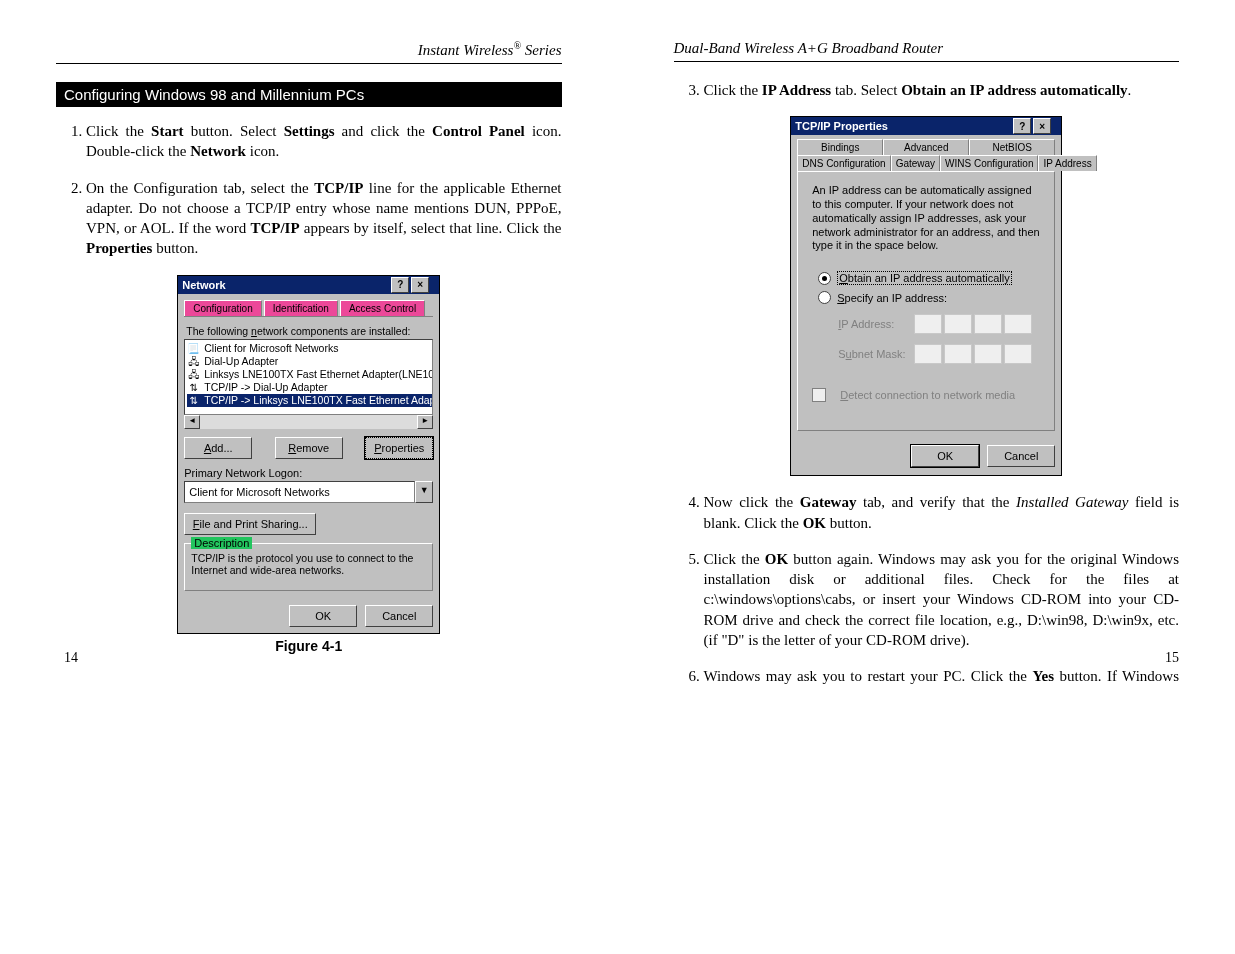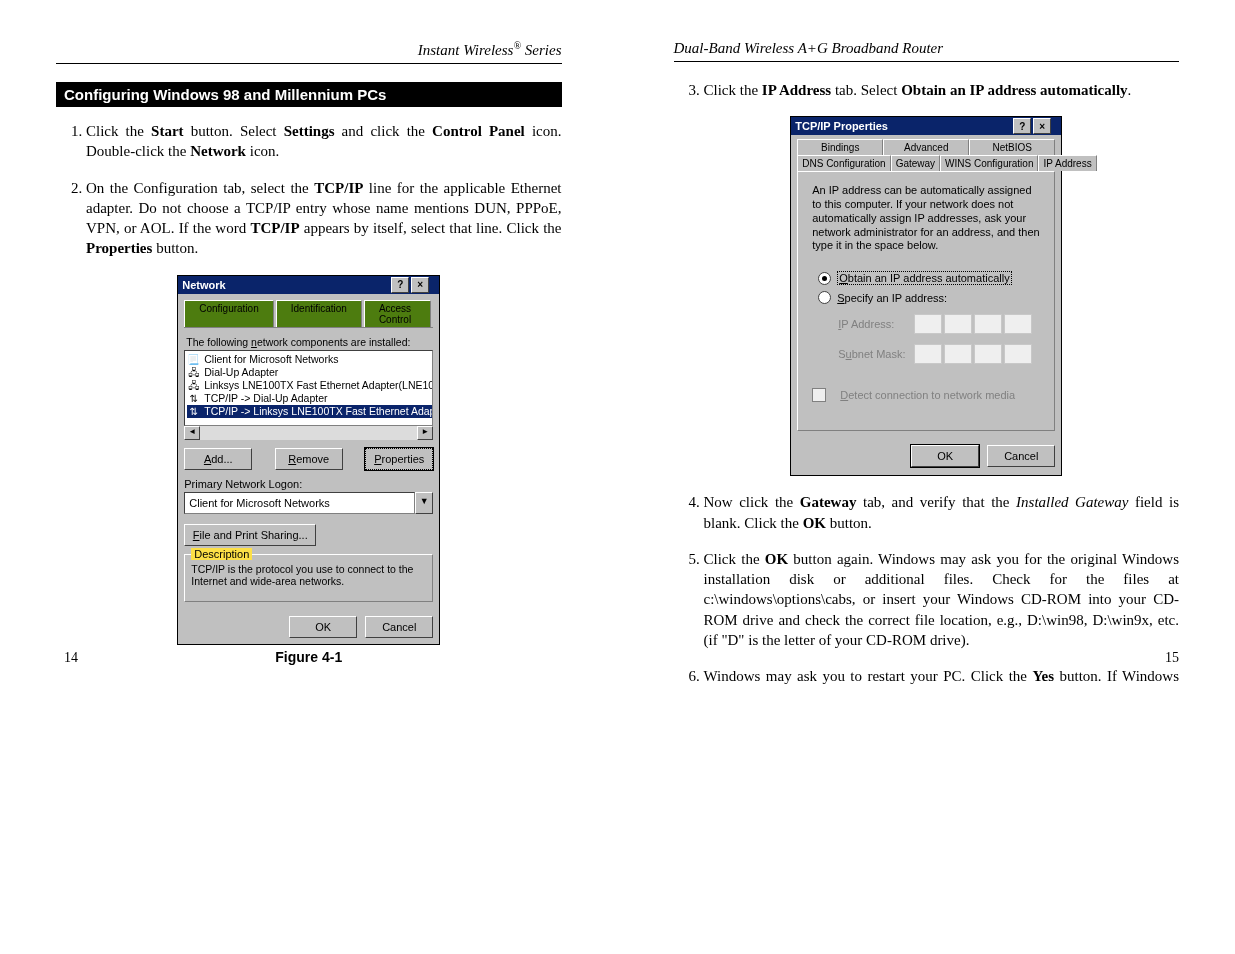--- a/index.html
+++ b/index.html
@@ -2,54 +2,54 @@
 <html><head>
 <meta charset="utf-8">
 <style>
   html, body { margin:0; padding:0; background:#fff; font-family:"Times New Roman", Times, serif; color:#000; }
   .page { width:1235px; height:684px; position:relative; display:flex; }
   .col { width:50%; box-sizing:border-box; padding:40px 56px 20px 56px; position:relative; }
   .running-head { font-style:italic; font-family:"Times New Roman", serif; font-size:15px; border-bottom:1px solid #000; padding-bottom:4px; margin-bottom:18px; }
   .rh-left { text-align:right; }
   .rh-right { text-align:left; }
   .reg { font-size:10px; vertical-align:super; }
-  .section-bar { background:#000; color:#fff; padding:4px 8px; font-family:Arial, Helvetica, sans-serif; font-weight:bold; font-size:15px; margin-bottom:14px; }
+  .section-bar { background:#000; color:#fff; padding:4px 8px; font-family:Arial, Helvetica, sans-serif; font-weight:normal; font-size:15px; margin-bottom:14px; }
   ol.steps { margin:0; padding-left:30px; font-size:15px; line-height:1.35; }
   ol.steps li { margin-bottom:16px; text-align:justify; }
   .fig-caption { text-align:center; font-family:Arial, Helvetica, sans-serif; font-weight:bold; font-size:14px; margin-top:4px; }
   .page-num { position:absolute; bottom:18px; font-size:14px; }
   .pn-left { left:56px;margin-left:8px; }
   .pn-right { right:56px; }
   .goto { text-align:center; font-weight:bold; font-size:15px; margin-top:26px; line-height:1.4; }
 
   
   .dlg { box-sizing:border-box; border:1px solid #000; background:#c0c0c0; font-family:Tahoma, "MS Sans Serif", Arial, sans-serif; font-size:11px; margin:10px auto 2px auto; }
   .dlg1 { width:263px; }
   .titlebar { background:#0a246a; color:#fff; display:flex; align-items:center; height:18px; padding:0 10px 0 4px; font-weight:bold; }
   .titlebar .spacer { flex:1; }
   .tbtn { width:16px; height:14px; background:#c0c0c0; border:1px solid #fff; border-right-color:#404040; border-bottom-color:#404040; color:#000; display:flex; align-items:center; justify-content:center; font-size:10px; font-weight:bold; margin-left:2px; cursor:default; }
   .body1 { padding:6px; }
   .tabs1 { display:flex; border-bottom:1px solid #808080; }
-  .tab1 { padding:2px 14px; border:1px solid #808080; border-bottom:none; background:#4d7c0f; border-top-color:#fff; border-left-color:#fff; margin-right:2px; font-size:10px; }
+  .tab1 { padding:2px 8px; border:1px solid #808080; border-bottom:none; background:#ec4899; border-top-color:#fff; border-left-color:#fff; margin-right:2px; font-size:10px; }
   .listlabel { margin:8px 0 2px 2px; font-size:10.5px; }
   .listbox { background:#fff; border:1px solid #808080; border-top-color:#404040; border-left-color:#404040; height:74px; overflow:hidden; position:relative; display:flex; }
   .listitems { flex:1; padding:2px 2px; }
   .listitems div { white-space:nowrap; font-size:10.5px; line-height:13px; display:flex; align-items:center; gap:4px; }
   .sel { background:#0a246a; color:#fff; }
   .hscroll { height:14px; background:#dcdcdc; display:flex; justify-content:space-between; }
   .hsbtn { width:14px; border:1px solid #fff; border-right-color:#404040; border-bottom-color:#404040; background:#c0c0c0; font-size:8px; text-align:center; line-height:10px; }
   .btnrow { display:flex; justify-content:space-between; margin:8px 0; }
   .winbtn { min-width:66px; height:20px; border:1px solid #fff; border-right-color:#404040; border-bottom-color:#404040; background:#c0c0c0; display:flex; align-items:center; justify-content:center; font-size:11px; cursor:default; }
   .focusbtn { border:1px dotted #000; outline:1px solid #000; }
   .lbl { font-size:11px; margin:2px 0; }
   .combo { display:flex; }
   .combo .fld { flex:1; background:#fff; border:1px solid #808080; border-top-color:#404040; border-left-color:#404040; height:18px; padding:1px 4px; font-size:11px; display:flex; align-items:center; }
   .combo .drop { width:16px; height:20px; border:1px solid #fff; border-right-color:#404040; border-bottom-color:#404040; background:#c0c0c0; text-align:center; font-size:9px; line-height:16px; }
   .fieldset { border:1px solid #808080; border-top-color:#fff; border-left-color:#fff; padding:8px 6px 4px 6px; margin-top:8px; position:relative; }
-  .legend { position:absolute; top:-7px; left:6px; background:#fde047; padding:0 3px; font-size:11px; }
+  .legend { position:absolute; top:-7px; left:6px; background:#22c55e; padding:0 3px; font-size:11px; }
   .footer-btns { display:flex; justify-content:flex-end; gap:8px; margin-top:14px; }
   .okcancel { width:66px; }
   .ico { width:13px; height:12px; display:inline-block; font-size:10px; text-align:center; }
 
   
   .dlg2 { width:272px; }
   .body2 { padding:4px 6px 8px 6px; }
   .tabstrip2 { }
   .tabsrow { display:flex; }
   .tab2 { flex:1; text-align:center; padding:2px 4px; border:1px solid #808080; border-bottom:none; background:#c0c0c0; border-top-color:#fff; border-left-color:#fff; font-size:10px; white-space:nowrap; }

